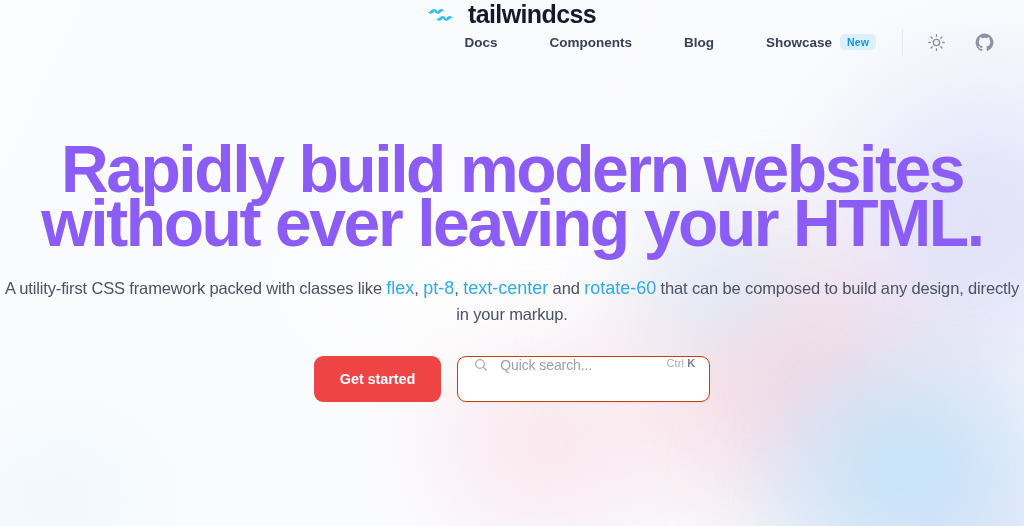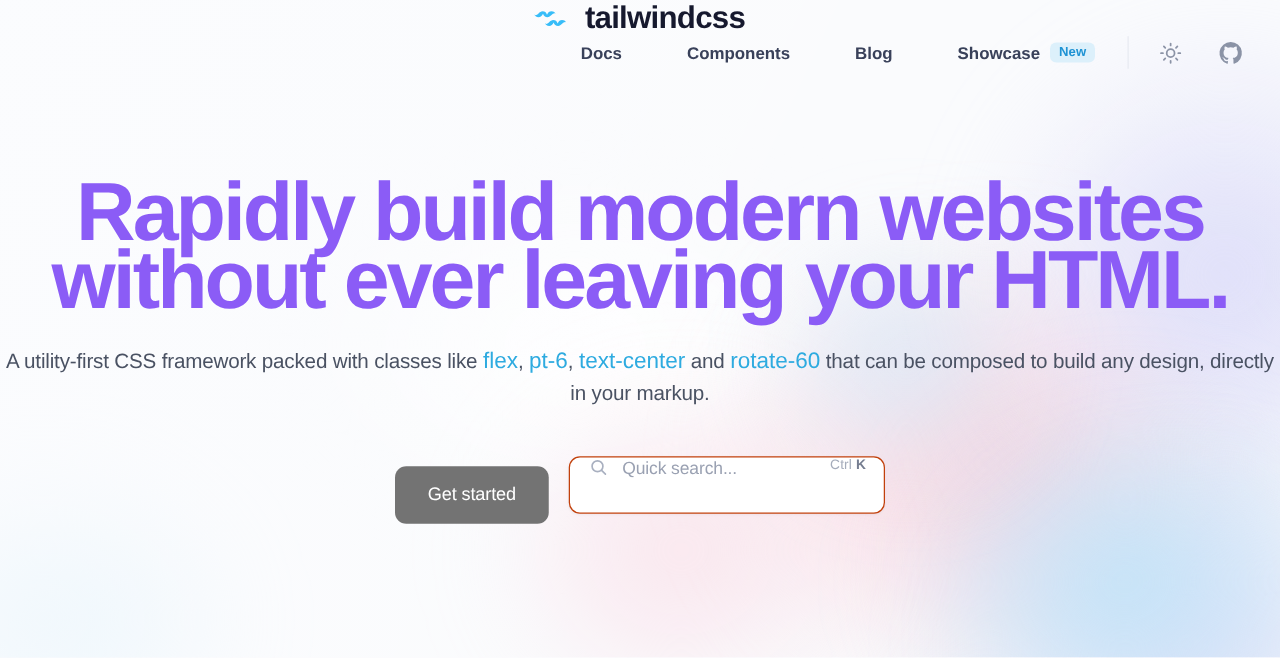--- a/index.html
+++ b/index.html
@@ -163,27 +163,27 @@
   .actions {
     margin-top:29px;
     display:flex; align-items:center; justify-content:center;
     gap:16px;
   }
 
   .btn-primary {
     height:46px;
     padding:0 26px;
     border:none; border-radius:9px;
-    background:#737373;
+    background:#ef4444;
     color:#ffffff;
     font-family:"Liberation Sans", sans-serif;
-    font-size:14.5px; font-weight:400;
+    font-size:14.5px; font-weight:700;
     letter-spacing:-0.1px;
     cursor:pointer;
-    display:flex; align-items:center; justify-content:center;margin-top:16px;
+    display:flex; align-items:center; justify-content:center;
   }
 
   .search-box {
     width:253px; height:46px;
     background:#ffffff;
     border:1px solid #c2410c;
     border-radius:9px;
     display:flex; align-items:flex-start;
     padding:0 14px 0 15px;
     gap:11px;
@@ -267,21 +267,21 @@
   </header>
 
   <main class="hero">
 
     <h1 class="headline">
       <span>Rapidly build modern websites</span>
       <span class="l2">without ever leaving your HTML.</span>
     </h1>
 
     <p class="sub">
-      <span>A utility-first CSS framework packed with classes like </span><code>flex</code><span>, </span><code>pt-6</code><span>, </span><code>text-center</code><span> and </span><code>rotate-60</code><span> that can be composed to build any design, directly in your markup.</span>
+      <span>A utility-first CSS framework packed with classes like </span><code>flex</code><span>, </span><code>pt-8</code><span>, </span><code>text-center</code><span> and </span><code>rotate-60</code><span> that can be composed to build any design, directly in your markup.</span>
     </p>
 
     <div class="actions">
 
       <button class="btn-primary">Get started</button>
 
       <div class="search-box">
         <span class="search-icon">
           <svg width="16" height="16" viewBox="0 0 24 24" fill="none" stroke="currentColor" stroke-width="2" stroke-linecap="round">
             <circle cx="10.5" cy="10.5" r="6.5"></circle>

